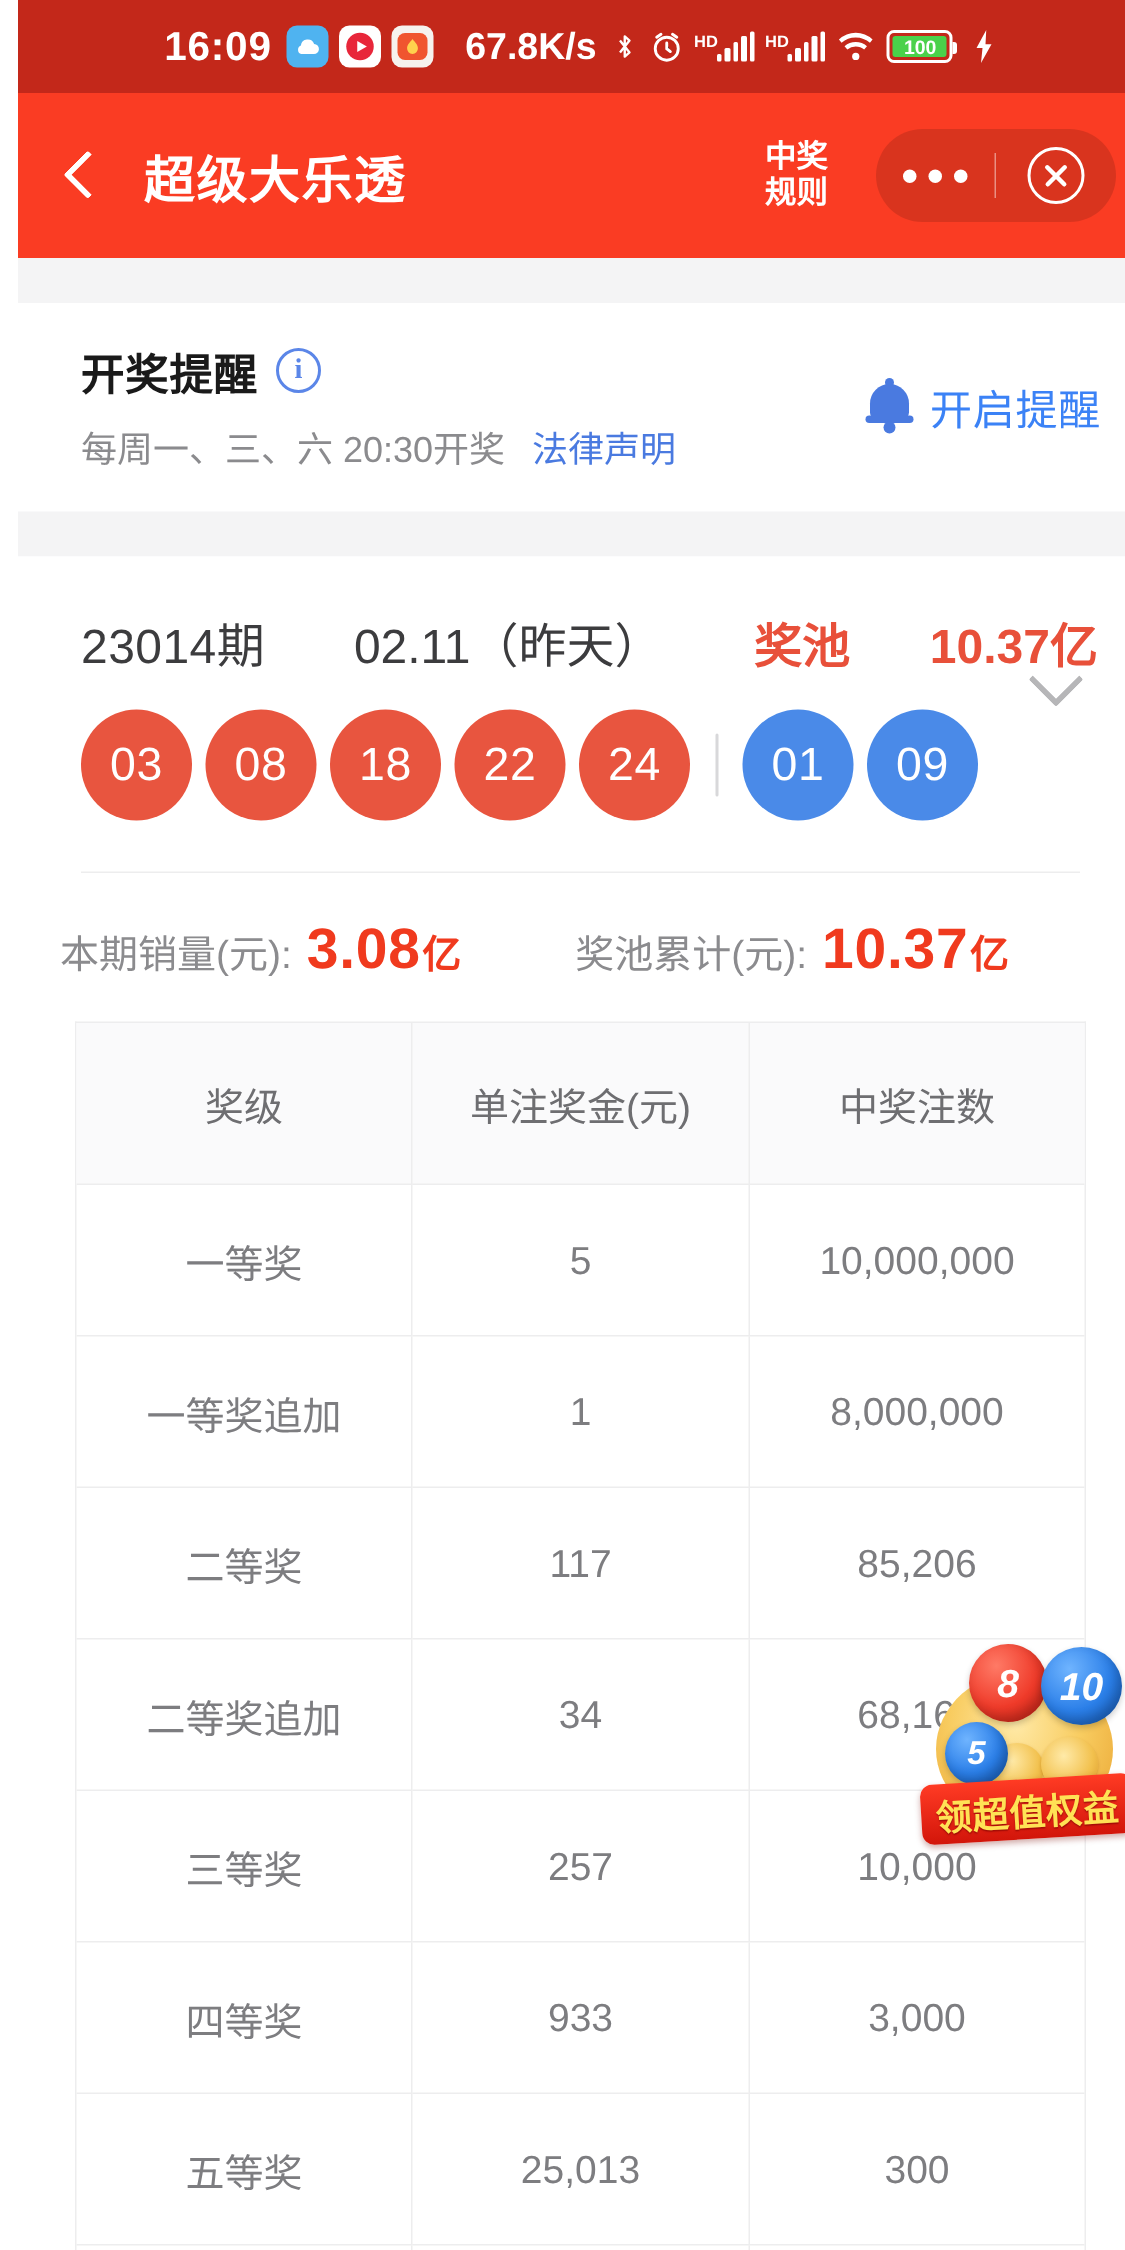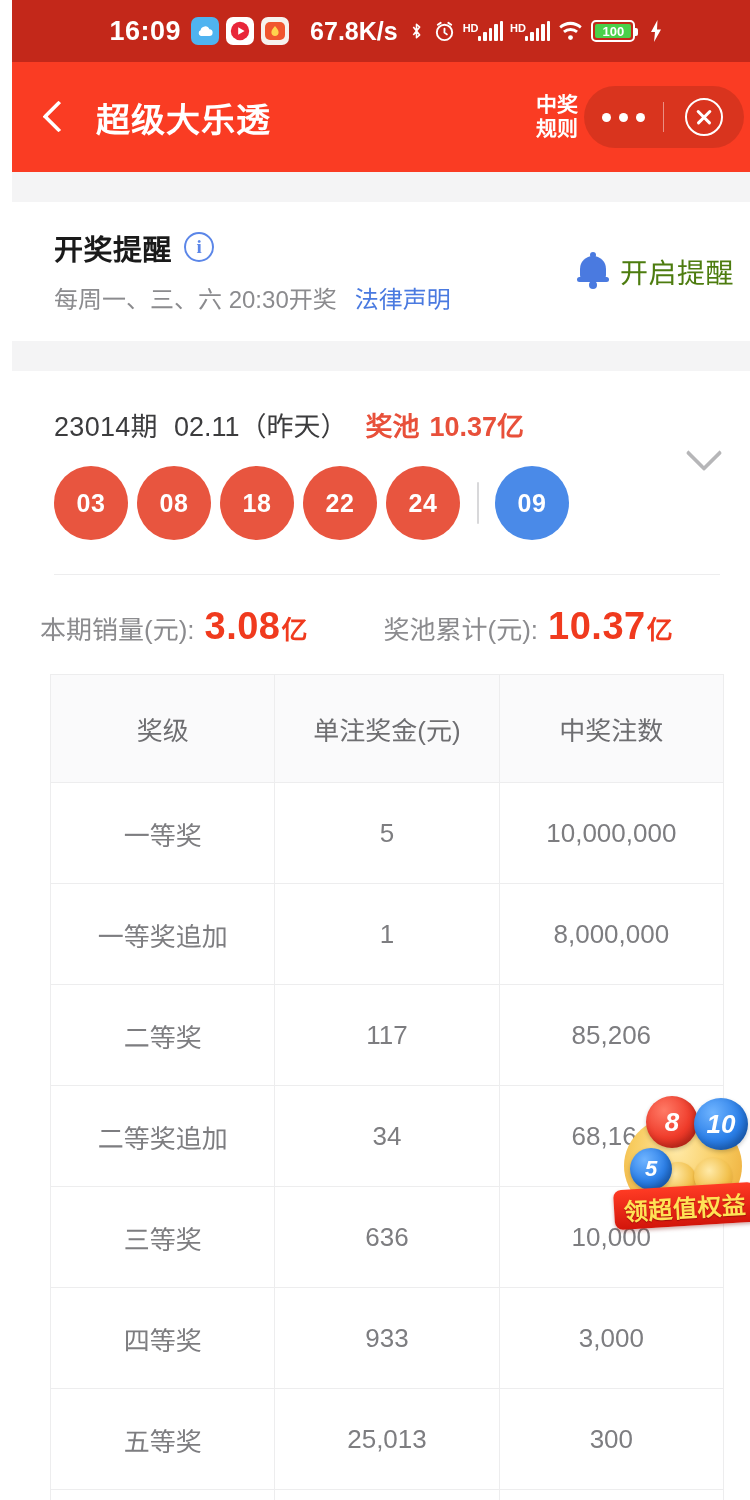--- a/index.html
+++ b/index.html
@@ -42,21 +42,21 @@
     height:110px; background:#fa3c23; display:flex; align-items:center;
     padding:0 18px 0 26px; position:relative;
   }
   .back-chev{ width:34px;height:34px;position:relative;flex:0 0 auto;cursor:pointer;}
   .back-chev::before{
     content:""; position:absolute; left:9px; top:5px;
     width:19px;height:19px;border-left:4px solid #fff;border-bottom:4px solid #fff;
     transform:rotate(45deg); border-radius:2px;
   }
   .h-title{ font-size:34px; color:#fff; font-weight:700; margin-left:24px; letter-spacing:1px; }
-  .h-right{ margin-left:auto; display:flex; align-items:center; gap:6px;justify-content:center; }
+  .h-right{ margin-left:auto; display:flex; align-items:center; gap:32px;justify-content:center; }
   .rules-btn{
     color:#fff; font-size:21px; font-weight:700; line-height:1.15; text-align:center; cursor:pointer;
   }
   .capsule{
     width:160px;height:62px;border-radius:31px;background:rgba(0,0,0,.13);
     display:flex;align-items:center;justify-content:center;
   }
   .cap-dots{ width:78px; display:flex; align-items:center; justify-content:center; gap:8px; cursor:pointer;}
   .cap-dots i{ width:9px;height:9px;border-radius:50%;background:#fff;display:block; }
   .cap-sep{ width:1px;height:30px;background:rgba(255,255,255,.45); }
@@ -89,34 +89,34 @@
   .legal-link{ color:#4a7ae0; cursor:pointer; }
   .remind-right{ display:flex; align-items:center; gap:12px; cursor:pointer; flex:0 0 auto;}
   .bell{ position:relative; width:30px; height:34px; }
   .bell-body{
     position:absolute;left:2px;top:2px;width:26px;height:23px;background:#4a7ae0;
     border-radius:13px 13px 4px 4px;
   }
   .bell-body::after{ content:"";position:absolute;left:-3px;bottom:-3px;width:32px;height:5px;background:#4a7ae0;border-radius:3px;}
   .bell-top{ position:absolute;left:12px;top:-2px;width:6px;height:6px;border-radius:50%;background:#4a7ae0;}
   .bell-clap{ position:absolute;left:11px;bottom:-1px;width:8px;height:8px;border-radius:50%;background:#4a7ae0;}
-  .remind-right-txt{ font-size:28px; color:#4d7c0f; font-weight:500; letter-spacing:.5px;}
+  .remind-right-txt{ font-size:28px; color:#3b82f6; font-weight:500; letter-spacing:.5px;}
 
   
   .draw{ background:#fff; padding:34px 30px 0 42px; position:relative; }
-  .draw-meta{ font-size:27px; color:#3c3c3e; display:flex; align-items:baseline; gap:0; }
+  .draw-meta{ font-size:32px; color:#3c3c3e; display:flex; align-items:baseline; gap:0;justify-content:space-between; }
   .dm-issue{ letter-spacing:.3px; }
   .dm-date{ margin-left:16px; }
   .dm-pool-lbl{ color:#e8503a; margin-left:18px; font-weight:600;}
   .dm-pool-val{ color:#e8503a; margin-left:10px; font-weight:600;}
   .balls{ margin-top:22px; display:flex; align-items:center; gap:0; }
   .ball{
     width:74px;height:74px;border-radius:50%;
     display:flex;align-items:center;justify-content:center;
-    color:#fff;font-size:25px;font-weight:700;margin-right:9px;letter-spacing:.5px;
+    color:#fff;font-size:31px;font-weight:400;margin-right:9px;letter-spacing:.5px;
   }
   .ball.red{ background:#e8553f; }
   .ball.blue{ background:#4a8ae8; }
   .ball-sep{ width:2px;height:42px;background:#d8d8da;margin:0 16px 0 8px;border-radius:1px;}
   .chev-down{
     position:absolute; right:42px; top:68px; width:32px;height:32px;cursor:pointer;
   }
   .chev-down::before{
     content:"";position:absolute;left:3px;top:1px;width:22px;height:22px;
     border-right:4px solid #b6b6b8;border-bottom:4px solid #b6b6b8;
@@ -324,20 +324,21 @@
       <span class="dm-pool-val">10.37亿</span>
     </div>
 
     <div class="balls">
       <span class="ball red">03</span>
       <span class="ball red">08</span>
       <span class="ball red">18</span>
       <span class="ball red">22</span>
       <span class="ball red">24</span>
       <span class="ball-sep"></span>
+      <span class="ball blue">01</span>
       <span class="ball blue">09</span>
     </div>
 
     <div class="chev-down"></div>
   </div>
 
   <div class="hr-line"></div>
 
   <div class="stats">
     <div class="stat">
@@ -374,21 +375,21 @@
       <div class="tcell">117</div>
       <div class="tcell">85,206</div>
     </div>
     <div class="trow">
       <div class="tcell">二等奖追加</div>
       <div class="tcell">34</div>
       <div class="tcell">68,164</div>
     </div>
     <div class="trow">
       <div class="tcell">三等奖</div>
-      <div class="tcell">636</div>
+      <div class="tcell">257</div>
       <div class="tcell">10,000</div>
     </div>
     <div class="trow">
       <div class="tcell">四等奖</div>
       <div class="tcell">933</div>
       <div class="tcell">3,000</div>
     </div>
     <div class="trow">
       <div class="tcell">五等奖</div>
       <div class="tcell">25,013</div>

